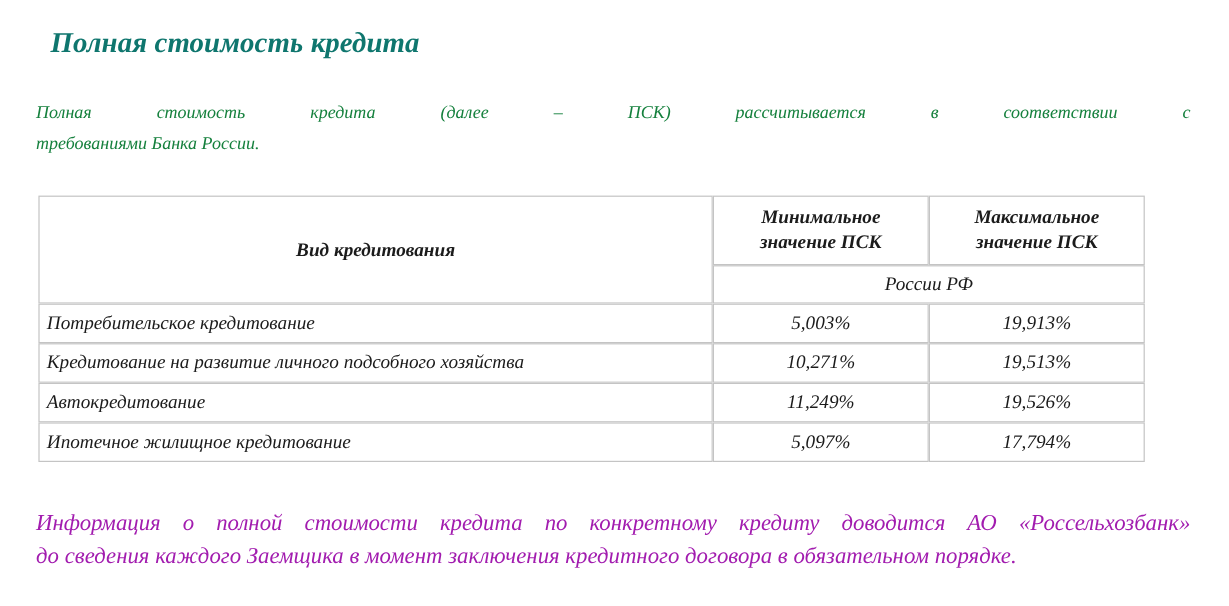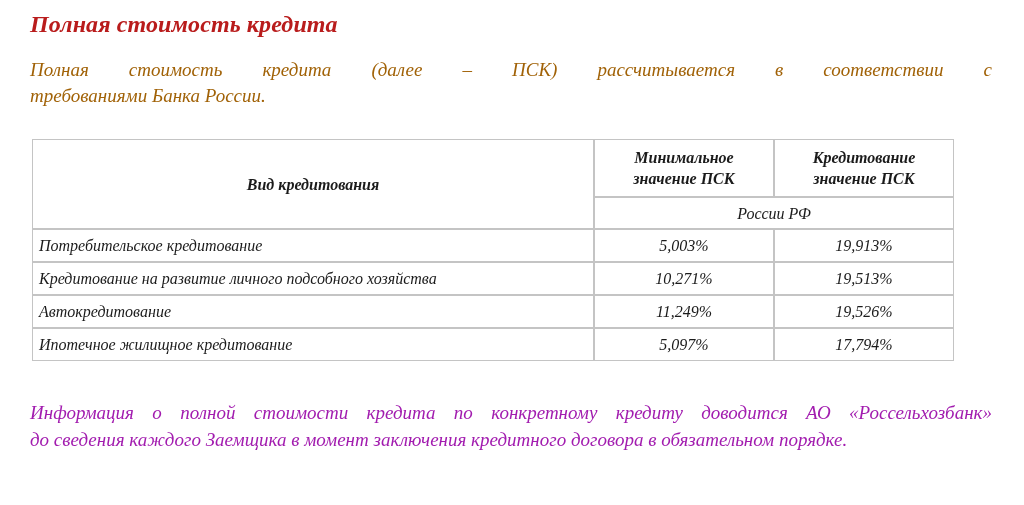--- a/index.html
+++ b/index.html
@@ -20,41 +20,41 @@
   .page {
     position: relative;
     width: 1024px;
     height: 505px;
     box-sizing: border-box;
     padding: 0 30px;
   }
 
   
   .page-title {
-    margin: 0;
+    margin: 12px;
     padding-top: 9px;
     font-size: 24px;
     line-height: 30px;
     font-weight: bold;
     font-style: italic;
     letter-spacing: 0.1px;
-    color: #b91c1c;
+    color: #0f766e;
   }
 
   
   .intro {
     margin: 0;
     padding-top: 18px;
     width: 962px;
-    font-size: 19px;
+    font-size: 15px;
     line-height: 26px;
     font-style: italic;
     text-align: justify;
     text-justify: inter-word;
-    color: #a16207;
+    color: #15803d;
   }
   .intro .line {
     display: block;
   }
   .intro .line-justified {
     text-align: justify;
     text-align-last: justify;
   }
 
   
@@ -157,21 +157,21 @@
     <table class="psk">
       <colgroup>
         <col class="c-kind">
         <col class="c-min">
         <col class="c-max">
       </colgroup>
       <tbody>
         <tr>
           <td class="hd hd-kind" rowspan="2">Вид кредитования</td>
           <td class="hd hd-val">Минимальное значение ПСК</td>
-          <td class="hd hd-val">Кредитование значение ПСК</td>
+          <td class="hd hd-val">Максимальное значение ПСК</td>
         </tr>
         <tr>
           <td class="cell currency" colspan="2">России РФ</td>
         </tr>
 
       <tr>
             <td class="cell kind">Потребительское кредитование</td>
             <td class="cell val">5,003%</td>
             <td class="cell val">19,913%</td>
           </tr>

